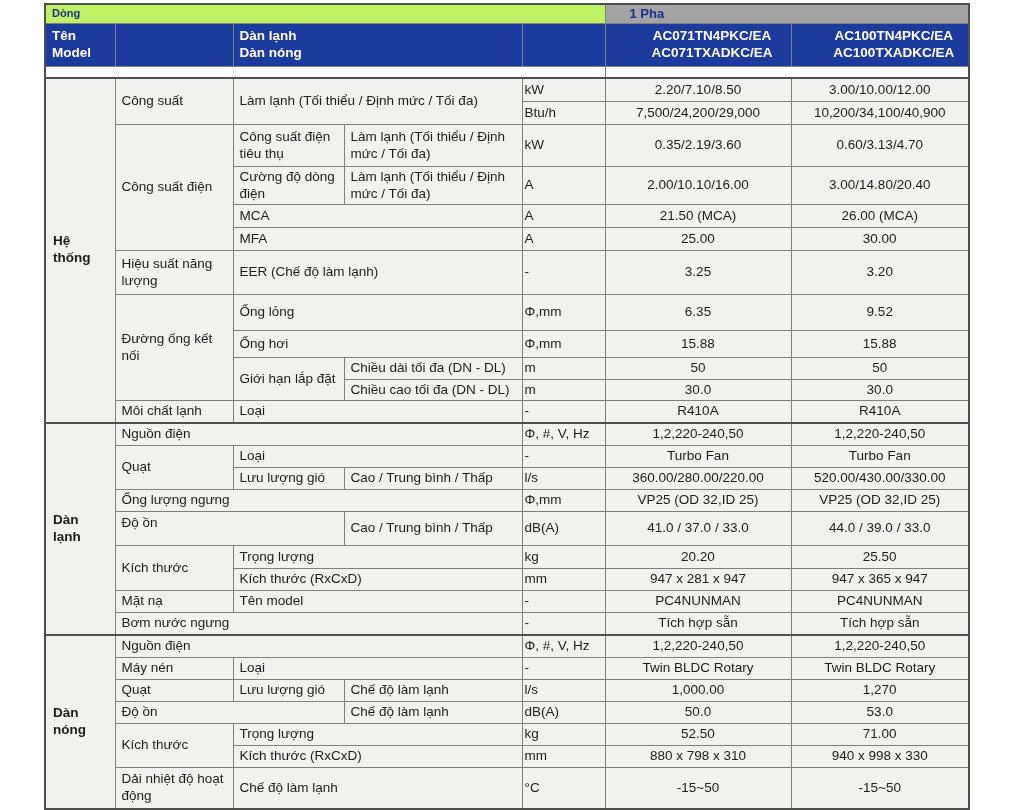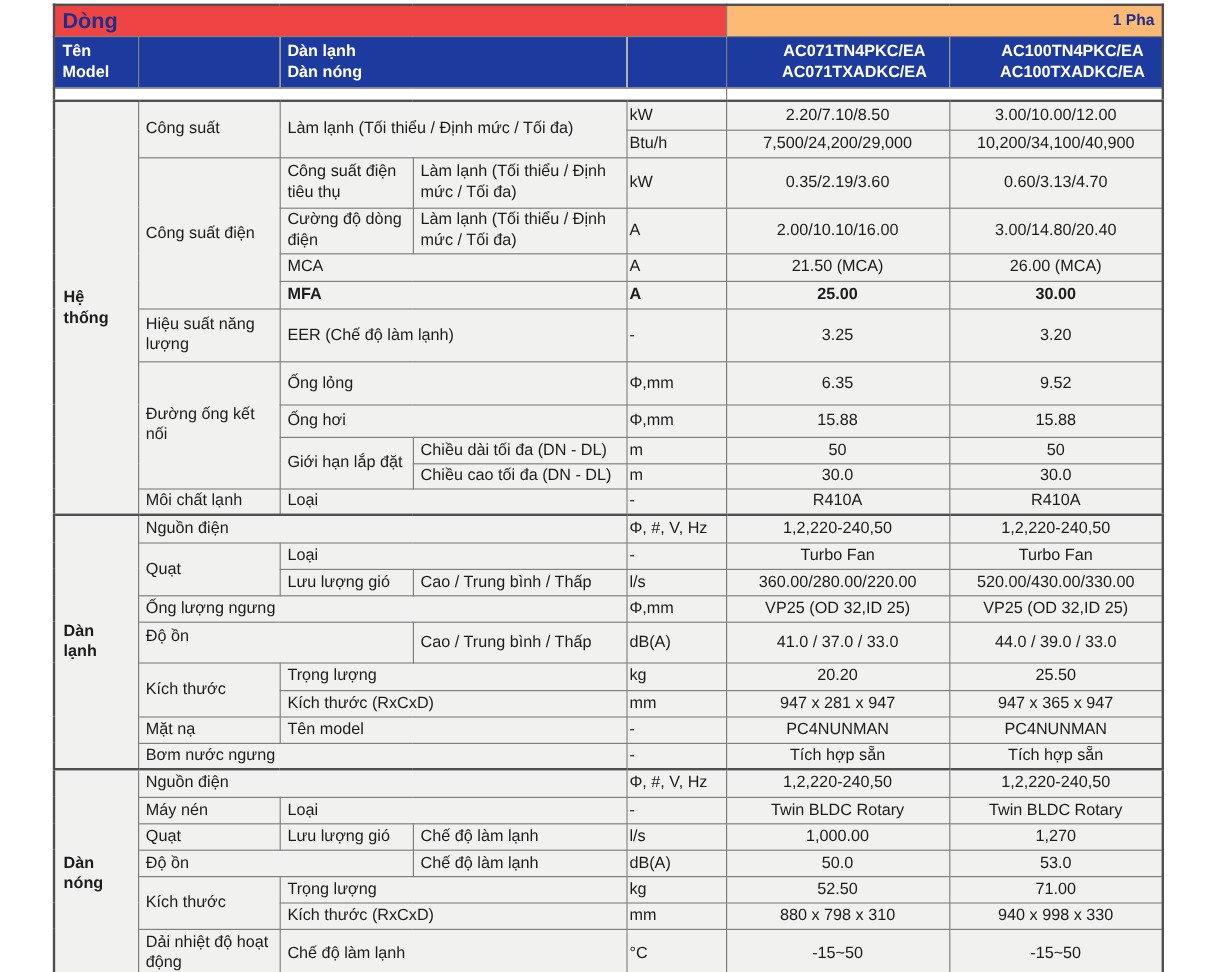--- a/index.html
+++ b/index.html
@@ -27,22 +27,22 @@
     color:var(--text);
     font-size:13.5px;line-height:1.25;
     padding:1px 6px;
     overflow:hidden;
     vertical-align:middle;
     text-align:left;
   }
   td.g{font-weight:bold;padding-left:7px;margin-left:45px;}
   td.u{text-align:left;padding:1px 2px;}
   td.v{text-align:center;padding:1px 18px;}
-  td.dong{background:#ef4444;color:var(--title-blue);font-weight:bold;font-size:18px;}
-  td.pha{background:#fdba74;color:var(--title-blue);font-weight:bold;font-size:13px;text-align:right;padding-left:24px;}
+  td.dong{background:#bef264;color:var(--title-blue);font-weight:bold;font-size:11px;}
+  td.pha{background:#a3a3a3;color:var(--title-blue);font-weight:bold;font-size:13px;text-align:left;padding-left:24px;}
   td.bh{background:var(--header-blue);color:#ffffff;font-weight:bold;font-size:13.5px;}
   td.bc{text-align:center;padding-left:34px;}
   td.gap{background:#ffffff;padding:0;}
   td.top{vertical-align:top;padding-top:3px;}
   tr.sec td{border-top:2px solid var(--section-border);}
 </style>
 </head>
 <body>
 
 <table class="spec">
@@ -111,21 +111,21 @@
         <td class="u">A</td>
         <td class="v">2.00/10.10/16.00</td>
         <td class="v">3.00/14.80/20.40</td>
       </tr>
       <tr style="height: 23px;">
         <td colspan="2" class="l">MCA</td>
         <td class="u">A</td>
         <td class="v">21.50 (MCA)</td>
         <td class="v">26.00 (MCA)</td>
       </tr>
-      <tr style="height: 23px; font-weight: bold;">
+      <tr style="height: 23px;">
         <td colspan="2" class="l">MFA</td>
         <td class="u">A</td>
         <td class="v">25.00</td>
         <td class="v">30.00</td>
       </tr>
       <tr style="height: 44px;">
         <td class="l">Hiệu suất năng lượng</td>
         <td colspan="2" class="l">EER (Chế độ làm lạnh)</td>
         <td class="u">-</td>
         <td class="v">3.25</td>

